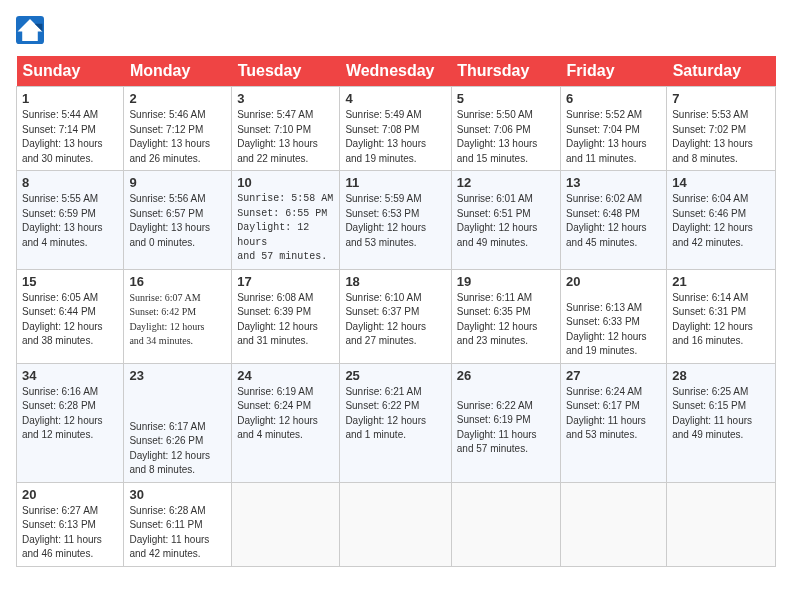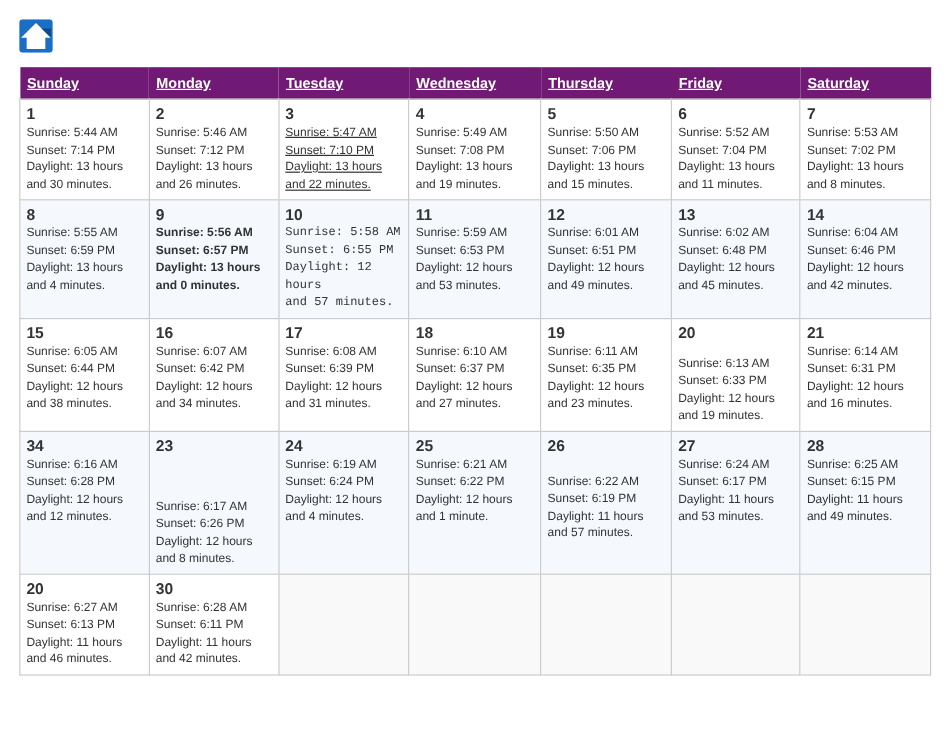--- a/index.html
+++ b/index.html
@@ -45,27 +45,26 @@
     .location {
       font-size: 14px;
       color: #555;
     }
     table {
       width: 100%;
       border-collapse: collapse;
       font-size: 10.5px;
     }
     thead tr th {
-      background: #701a75;
+      background: #ef4444;
       color: #fff;
       padding: 6px 6px;
       text-align: left;
-      font-size: 12px;
+      font-size: 16px;
       font-weight: bold;
-      text-decoration: underline;
     }
     tbody tr td {
       border: 1px solid #ccc;
       vertical-align: top;
       padding: 4px 5px;
       width: 113px;
       min-height: 70px;
       color: #333;
       background: #fff;
     }
@@ -127,21 +126,21 @@
         </td>
         <td>
           <span class="day-num">2</span>
           <div class="day-info" style="white-space: pre-line;">Sunrise: 5:46 AM
 Sunset: 7:12 PM
 Daylight: 13 hours
 and 26 minutes.</div>
         </td>
         <td>
           <span class="day-num">3</span>
-          <div class="day-info" style="white-space: pre-line; text-decoration: underline;">Sunrise: 5:47 AM
+          <div class="day-info" style="white-space: pre-line;">Sunrise: 5:47 AM
 Sunset: 7:10 PM
 Daylight: 13 hours
 and 22 minutes.</div>
         </td>
         <td>
           <span class="day-num">4</span>
           <div class="day-info" style="white-space: pre-line;">Sunrise: 5:49 AM
 Sunset: 7:08 PM
 Daylight: 13 hours
 and 19 minutes.</div>
@@ -171,21 +170,21 @@
       <tr>
         <td>
           <span class="day-num">8</span>
           <div class="day-info" style="white-space: pre-line;">Sunrise: 5:55 AM
 Sunset: 6:59 PM
 Daylight: 13 hours
 and 4 minutes.</div>
         </td>
         <td>
           <span class="day-num">9</span>
-          <div class="day-info" style="white-space: pre-line; font-weight: bold;">Sunrise: 5:56 AM
+          <div class="day-info" style="white-space: pre-line;">Sunrise: 5:56 AM
 Sunset: 6:57 PM
 Daylight: 13 hours
 and 0 minutes.</div>
         </td>
         <td>
           <span class="day-num">10</span>
           <div class="day-info" style="white-space: pre-line; font-family: Liberation Mono, monospace;">Sunrise: 5:58 AM
 Sunset: 6:55 PM
 Daylight: 12 hours
 and 57 minutes.</div>
@@ -222,21 +221,21 @@
       <tr>
         <td>
           <span class="day-num">15</span>
           <div class="day-info" style="white-space: pre-line;">Sunrise: 6:05 AM
 Sunset: 6:44 PM
 Daylight: 12 hours
 and 38 minutes.</div>
         </td>
         <td>
           <span class="day-num">16</span>
-          <div class="day-info" style="white-space: pre-line;">Sunrise: 6:07 AM
+          <div class="day-info" style="white-space: pre-line; font-family: Liberation Serif, serif;">Sunrise: 6:07 AM
 Sunset: 6:42 PM
 Daylight: 12 hours
 and 34 minutes.</div>
         </td>
         <td>
           <span class="day-num">17</span>
           <div class="day-info" style="white-space: pre-line;">Sunrise: 6:08 AM
 Sunset: 6:39 PM
 Daylight: 12 hours
 and 31 minutes.</div>

